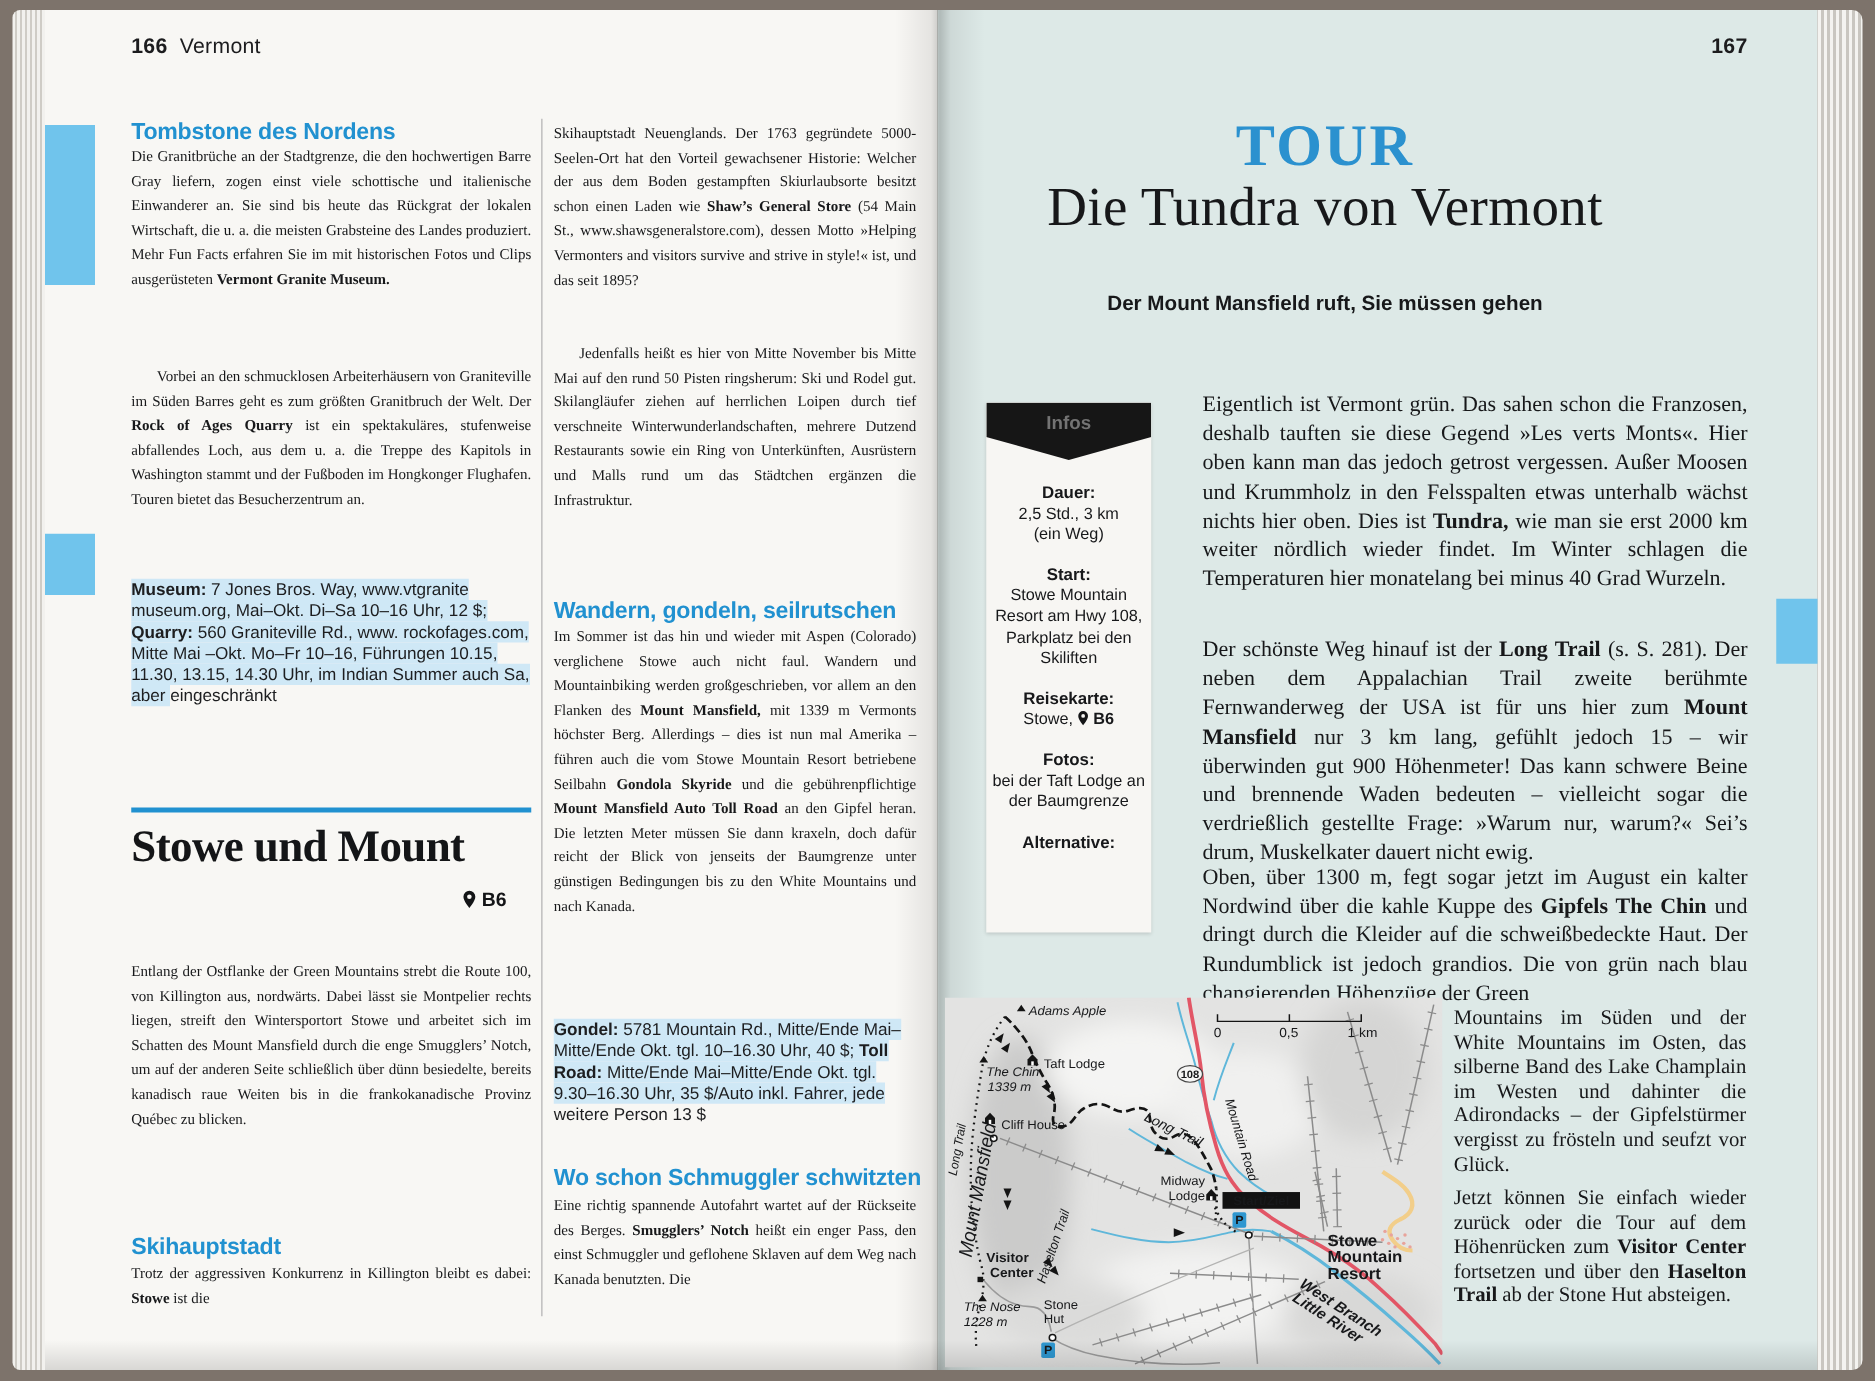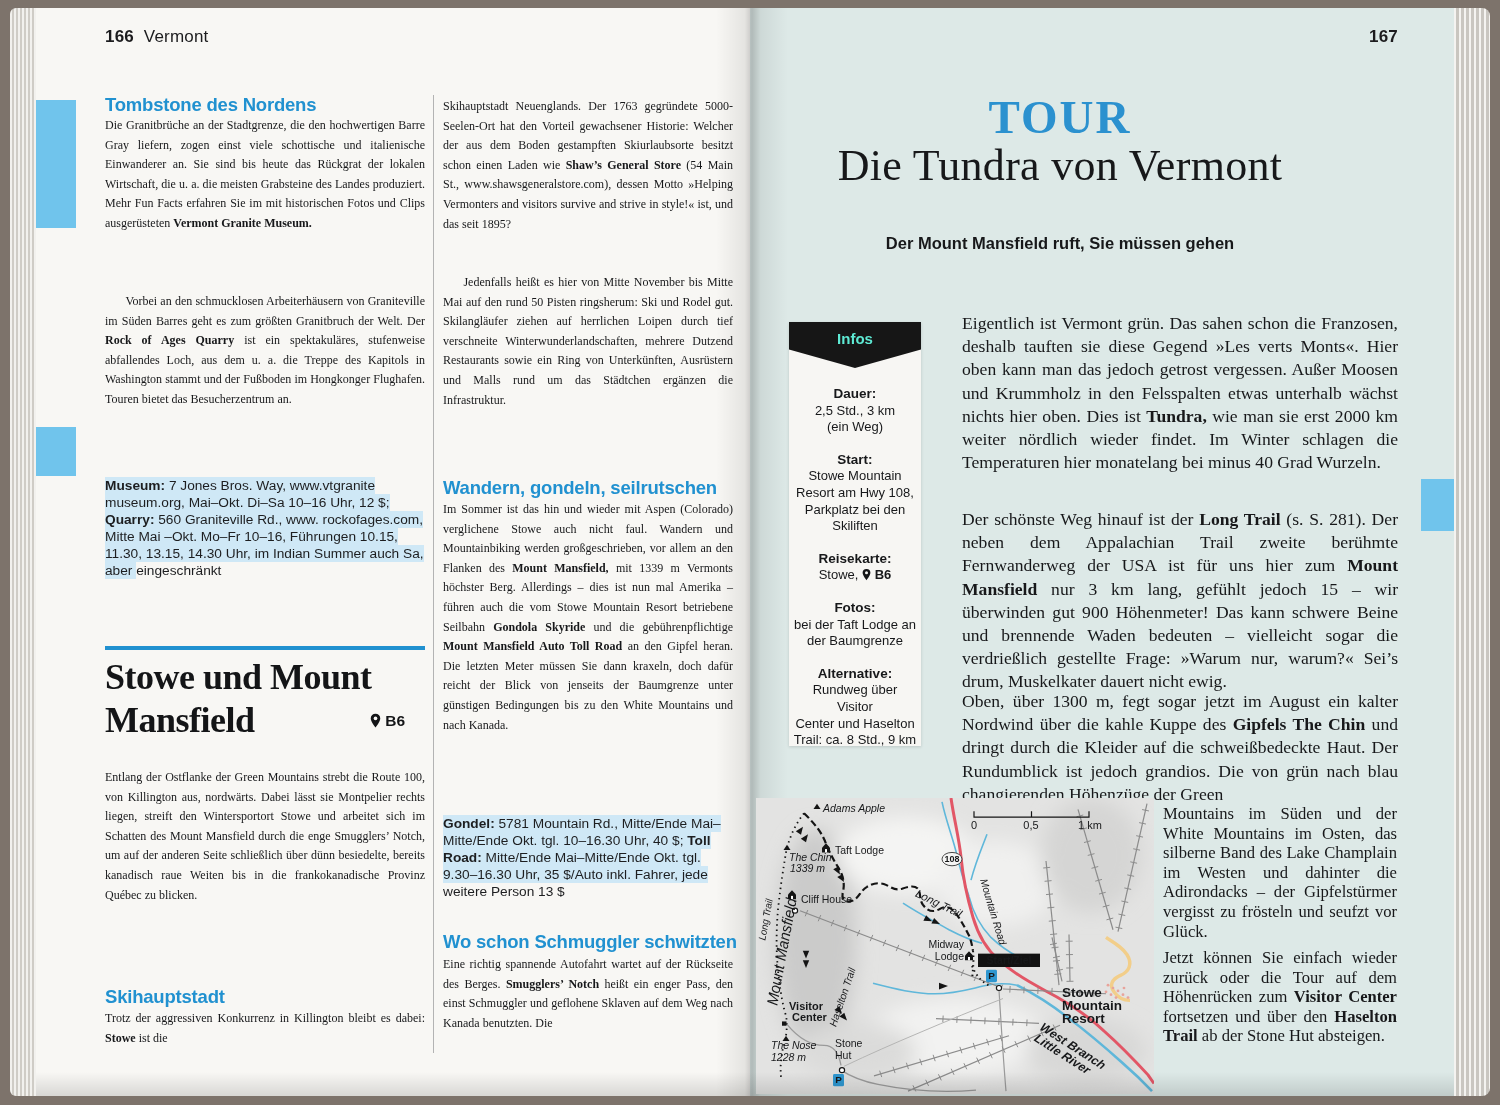--- a/index.html
+++ b/index.html
@@ -43,21 +43,21 @@
           letter-spacing:2px;text-align:center;}
   .tourtitle{font-family:"Liberation Serif",serif;font-size:44px;color:#17181a;
              letter-spacing:0.3px;text-align:center;}
   .toursub{font-family:"Liberation Sans",sans-serif;font-weight:700;font-size:16.5px;
            color:#17181a;text-align:center;}
   
   #infobox{left:789px;top:322px;width:132px;height:424px;background:#f7f6f3;
            box-shadow:0 1px 3px rgba(0,0,0,0.15);}
   #infobox-banner{left:0;top:0;width:132px;height:46px;background:#161616;
       clip-path:polygon(0 0,100% 0,100% 60%,50% 100%,0 60%);}
-  #infobox-banner span{display:block;text-align:center;color:#5eead4;font-weight:700;
+  #infobox-banner span{display:block;text-align:center;color:#737373;font-weight:700;
       font-size:15px;padding-top:8px;}
   .ib-body{position:absolute;left:4px;top:64px;width:124px;text-align:center;
       font-size:13px;line-height:16.6px;color:#17181a;}
   .ib-item{margin-bottom:16px;}
   .ib-label{font-weight:700;font-size:13.5px;}
   
   #trail-map{left:756px;top:798px;width:398px;height:296px;}
   .mt{font-family:"Liberation Sans",sans-serif;fill:#17181a;}
   .mt-it{font-style:italic;}
   .mt-b{font-weight:700;}
@@ -78,28 +78,27 @@
 <div class="abs sans runhead" style="left:105px;top:27px;text-align:right;">
   <span class="b">166</span>&nbsp;
   <span>Vermont</span>
 </div>
 
 <div class="abs divider" style="left:433px;top:95px;height:958px;"></div>
 
 <div class="abs bluehead" style="left:105px;top:94px;width:320px;">Tombstone des Nordens</div>
 <div class="abs bodyL" style="left:105px;top:116px;width:320px;"><span>Die Granitbrüche an der Stadtgrenze, die den hochwertigen Barre Gray liefern, zogen einst viele schottische und italienische Einwanderer an. Sie sind bis heute das Rückgrat der lokalen Wirtschaft, die u. a. die meisten Grabsteine des Landes produziert. Mehr Fun Facts erfahren Sie im mit historischen Fotos und Clips ausgerüsteten </span><span class="b">Vermont Granite Museum.</span></div>
 <div class="abs bodyL indent" style="left:105px;top:292px;width:320px;"><span>Vorbei an den schmucklosen Arbeiterhäusern von Graniteville im Süden Barres geht es zum größten Granitbruch der Welt. Der </span><span class="b">Rock of Ages Quarry</span><span> ist ein spektakuläres, stufenweise abfallendes Loch, aus dem u. a. die Treppe des Kapitols in Washington stammt und der Fußboden im Hongkonger Flughafen. Touren bietet das Besucherzentrum an.</span></div>
-<div class="abs info" style="left:105px;top:477px;width:320px;">
+<div class="abs info" style="left:105px;top:463px;width:320px;">
   <span class="hl"><span class="b">Museum:</span><span> 7 Jones Bros. Way, www.vtgranite museum.org, Mai–Okt. Di–Sa 10–16 Uhr, 12 $; </span><span class="b">Quarry:</span><span> 560 Graniteville Rd., www. rockofages.com, Mitte Mai –Okt. Mo–Fr 10–16, Führungen 10.15, 11.30, 13.15, 14.30 Uhr, im Indian Summer auch Sa, aber </span></span><span>eingeschränkt</span>
 </div>
 
 <div class="abs chapter-rule" style="left:105px;top:646px;width:320px;"></div>
 <div class="abs chapterhead" style="left:105px;top:656px;width:330px;">
   <div>Stowe und Mount</div>
-  <div>Mansfield</div>
 </div>
 <div class="abs mapref" style="left:370px;top:712px;">
   <svg width="11" height="15" viewBox="0 0 12 16" style="vertical-align:-2px">
     <path d="M6 0.5a5.2 5.2 0 0 1 5.2 5.2C11.2 9.4 6 15.5 6 15.5S0.8 9.4 0.8 5.7A5.2 5.2 0 0 1 6 0.5z" fill="#141517"></path>
     <circle cx="6" cy="5.7" r="2" fill="#f8f7f4"></circle>
   </svg>
   <span>B6</span>
 </div>
 
 <div class="abs bodyL" style="left:105px;top:768px;width:320px;"><span>Entlang der Ostflanke der Green Mountains strebt die Route 100, von Killington aus, nordwärts. Dabei lässt sie Montpelier rechts liegen, streift den Wintersportort Stowe und arbeitet sich im Schatten des Mount Mansfield durch die enge Smugglers’ Notch, um auf der anderen Seite schließlich über dünn besiedelte, bereits kanadisch raue Weiten bis in die frankokanadische Provinz Québec zu blicken.</span></div>
@@ -156,25 +155,20 @@
     </div>
     <div class="ib-item">
       <div class="ib-label">Fotos:</div>
       <div>
           <div>bei der Taft Lodge an</div>
           <div>der Baumgrenze</div>
         </div>
     </div>
     <div class="ib-item">
       <div class="ib-label">Alternative:</div>
-      <div>
-          <div>Rundweg über Visitor</div>
-          <div>Center und Haselton</div>
-          <div>Trail: ca. 8 Std., 9 km</div>
-        </div>
     </div>
   </div>
 </div>
 
 <div class="abs bodyR" style="left:962px;top:312px;width:436px;"><span>Eigentlich ist Vermont grün. Das sahen schon die Franzosen, deshalb tauften sie diese Gegend »Les verts Monts«. Hier oben kann man das jedoch getrost vergessen. Außer Moosen und Krummholz in den Felsspalten etwas unterhalb wächst nichts hier oben. Dies ist </span><span class="b">Tundra,</span><span> wie man sie erst 2000 km weiter nördlich wieder findet. Im Winter schlagen die Temperaturen hier monatelang bei minus 40 Grad Wurzeln.</span></div>
 <div class="abs bodyR" style="left:962px;top:508px;width:436px;"><span>Der schönste Weg hinauf ist der </span><span class="b">Long Trail</span><span> (s. S. 281). Der neben dem Appalachian Trail zweite berühmte Fernwanderweg der USA ist für uns hier zum </span><span class="b">Mount Mansfield</span><span> nur 3 km lang, gefühlt jedoch 15 – wir überwinden gut 900 Höhenmeter! Das kann schwere Beine und brennende Waden bedeuten – vielleicht sogar die verdrießlich gestellte Frage: »Warum nur, warum?« Sei’s drum, Muskelkater dauert nicht ewig.</span></div>
 <div class="abs bodyR" style="left:962px;top:690px;width:436px;"><span>Oben, über 1300 m, fegt sogar jetzt im August ein kalter Nordwind über die kahle Kuppe des </span><span class="b">Gipfels The Chin</span><span> und dringt durch die Kleider auf die schweißbedeckte Haut. Der Rundumblick ist jedoch grandios. Die von grün nach blau changierenden Höhenzüge der Green</span></div>
 <div class="abs bodyN" style="left:1163px;top:804px;width:234px;"><span>Mountains im Süden und der White Mountains im Osten, das silberne Band des Lake Champlain im Westen und dahinter die Adirondacks – der Gipfelstürmer vergisst zu frösteln und seufzt vor Glück.</span></div>
 <div class="abs bodyN" style="left:1163px;top:948px;width:234px;"><span>Jetzt können Sie einfach wieder zurück oder die Tour auf dem Höhenrücken zum </span><span class="b">Visitor Center</span><span> fortsetzen und über den </span><span class="b">Haselton Trail</span><span> ab der Stone Hut absteigen.</span></div>
 

